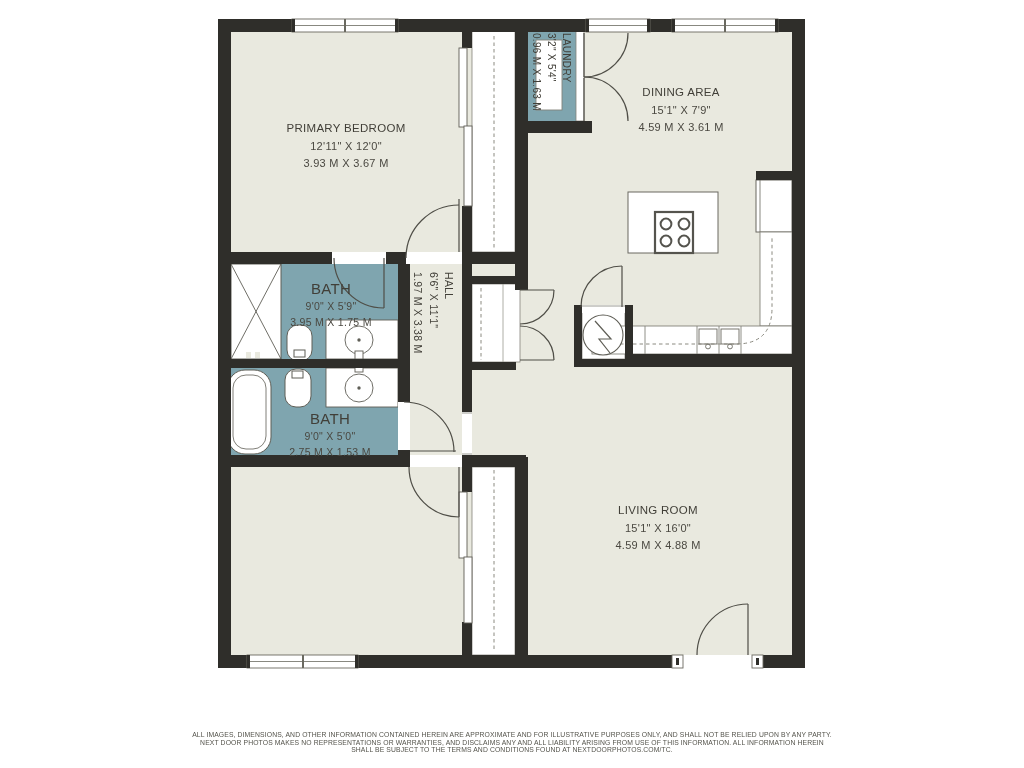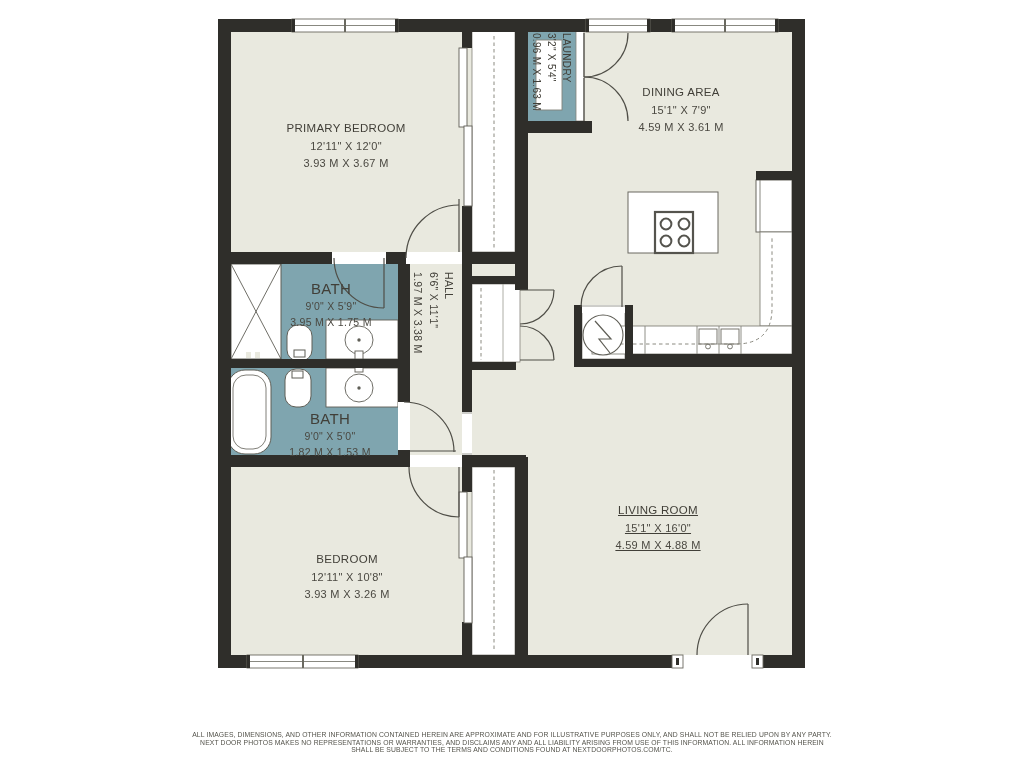--- a/index.html
+++ b/index.html
@@ -252,42 +252,37 @@
   <div class="rdim">3.93 M X 3.67 M</div>
 </div>
 
 <div class="room-label" style="left:681px;top:84px;">
   <div class="rname">DINING AREA</div>
   <div class="rdim">15'1" X 7'9"</div>
   <div class="rdim">4.59 M X 3.61 M</div>
 </div>
 
 
-<div class="room-label" style="left:658px;top:502px;text-decoration:underline;">
+<div class="room-label" style="left:658px;top:502px;">
   <div class="rname">LIVING ROOM</div>
   <div class="rdim">15'1" X 16'0"</div>
   <div class="rdim">4.59 M X 4.88 M</div>
 </div>
 
-<div class="room-label" style="left:347px;top:551px;">
-  <div class="rname">BEDROOM</div>
-  <div class="rdim">12'11" X 10'8"</div>
-  <div class="rdim">3.93 M X 3.26 M</div>
-</div>
 
 <div class="room-label small" style="left:331px;top:281px;">
   <div class="rname">BATH</div>
   <div class="rdim">9'0" X 5'9"</div>
   <div class="rdim">3.95 M X 1.75 M</div>
 </div>
 
 <div class="room-label small" style="left:330px;top:411px;">
   <div class="rname">BATH</div>
   <div class="rdim">9'0" X 5'0"</div>
-  <div class="rdim">1.82 M X 1.53 M</div>
+  <div class="rdim">2.75 M X 1.53 M</div>
 </div>
 
 <div class="vlabel" style="left:408px;top:272px;width:48px;height:118px;">
   <div>HALL</div>
   <div>6'6" X 11'1"</div>
   <div>1.97 M X 3.38 M</div>
 </div>
 
 <div class="vlabel tiny" style="left:524px;top:33px;width:50px;height:86px;">
   <div>LAUNDRY</div>

